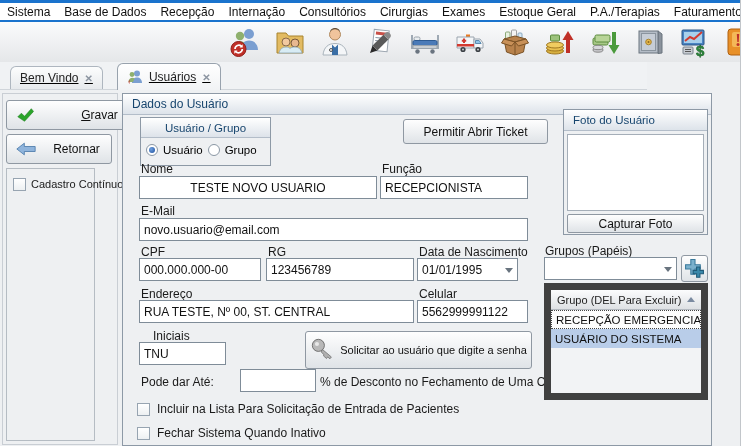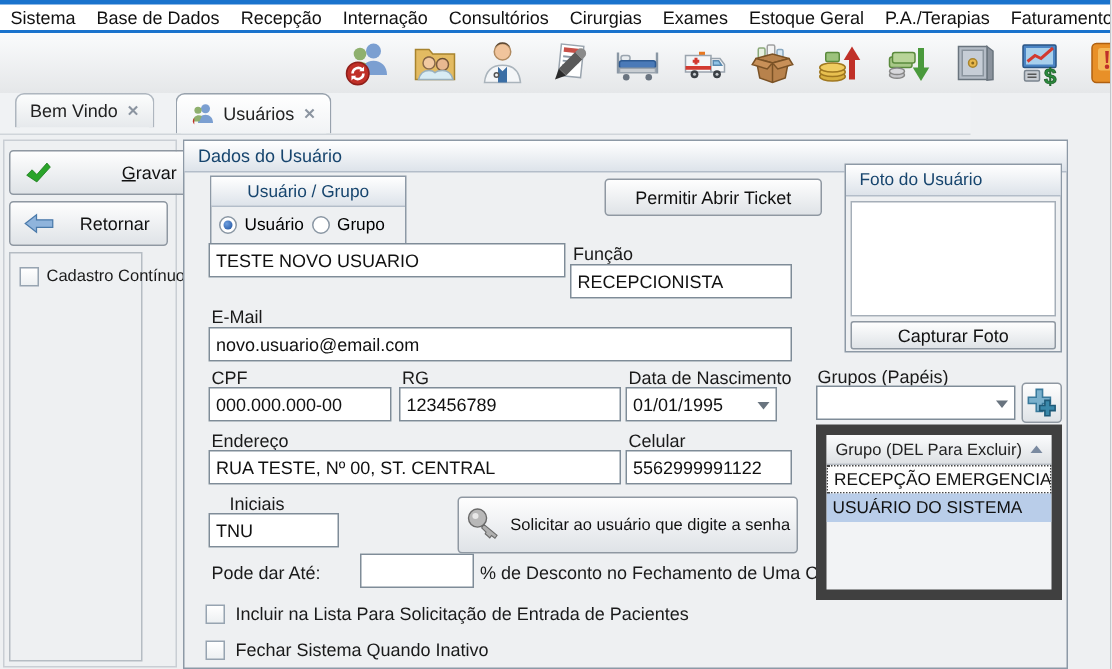--- a/index.html
+++ b/index.html
@@ -11,21 +11,21 @@
     border-top:3px solid #1a73cd;border-bottom:2px solid #1a73cd;display:flex;align-items:center;overflow:hidden;}
   .mitem{font-size:12px;color:#111;padding:0 7px;white-space:nowrap;cursor:default;}
 
   
   .toolbar{position:absolute;left:0;top:22px;width:741px;height:40px;background:linear-gradient(#fafbfc,#e5e7e9);overflow:hidden;}
   .ticons{position:absolute;left:228px;top:3px;display:flex;gap:11px;}
   .tbtn{width:34px;height:34px;display:flex;align-items:center;justify-content:center;}
   .tbtn svg{width:32px;height:32px;}
 
   
-  .tabbar{position:absolute;left:0;top:62px;width:647px;height:28px;background:#f0f2f4;display:flex;border-bottom:1px solid #d0d5da;}
+  .tabbar{position:absolute;left:0;top:62px;width:647px;height:28px;background:#f0f2f4;display:flex;align-items:flex-end;border-bottom:1px solid #d0d5da;text-decoration:underline;}
   .tab{display:flex;align-items:center;gap:6px;padding:0 9px;border:1px solid #aeb6bf;border-bottom:none;border-radius:6px 6px 0 0;cursor:default;}
   .tab.inactive{height:23px;margin-left:10px;background:linear-gradient(#fcfdfd,#e6e9ec);}
   .tab.active{height:27px;margin-left:14px;background:linear-gradient(#ffffff,#f1f3f5);border-color:#98a2ad;margin-bottom:-1px;}
   .tlabel{font-size:12px;color:#222;white-space:nowrap;}
   .tclose{font-size:10px;color:#8b94a0;font-weight:bold;}
   .tab-icon svg{width:16px;height:16px;display:block;}
 
   
   .content{position:absolute;left:0;top:90px;width:741px;height:356px;background:#eef0f2;}
 
@@ -283,21 +283,21 @@
 
     <button class="btn abs" style="left:403px;top:29px;width:145px;height:25px;">Permitir Abrir Ticket</button>
 
     <div class="panel" style="left:563px;top:19px;width:145px;height:126px;">
       <div class="phead" style="height:21px;font-size:11.5px;">Foto do Usuário</div>
       <div class="photo-box" style="left:3px;top:24px;width:137px;height:77px;"></div>
       <button class="btn abs" style="left:3px;top:104px;width:137px;height:19px;border-radius:2px;">Capturar Foto</button>
     </div>
 
     <span class="lbl" style="left:141px;top:72px;">Nome</span>
-    <input class="inp" style="left: 139px; top: 72px; width: 238px; height: 23px;" value="TESTE NOVO USUARIO">
+    <input class="inp" style="left: 139px; top: 86px; width: 238px; height: 23px; text-align: center;" value="TESTE NOVO USUARIO">
     <span class="lbl" style="left:382px;top:72px;">Função</span>
     <input class="inp" style="left: 380px; top: 86px; width: 148px; height: 23px;" value="RECEPCIONISTA">
 
     <span class="lbl" style="left:141px;top:114px;">E-Mail</span>
     <input class="inp" style="left: 139px; top: 128px; width: 389px; height: 23px;" value="novo.usuario@email.com">
 
     <span class="lbl" style="left:141px;top:155px;">CPF</span>
     <input class="inp" style="left: 139px; top: 168px; width: 122px; height: 23px;" value="000.000.000-00">
     <span class="lbl" style="left:268px;top:155px;">RG</span>
     <input class="inp" style="left: 266px; top: 168px; width: 148px; height: 23px;" value="123456789">

